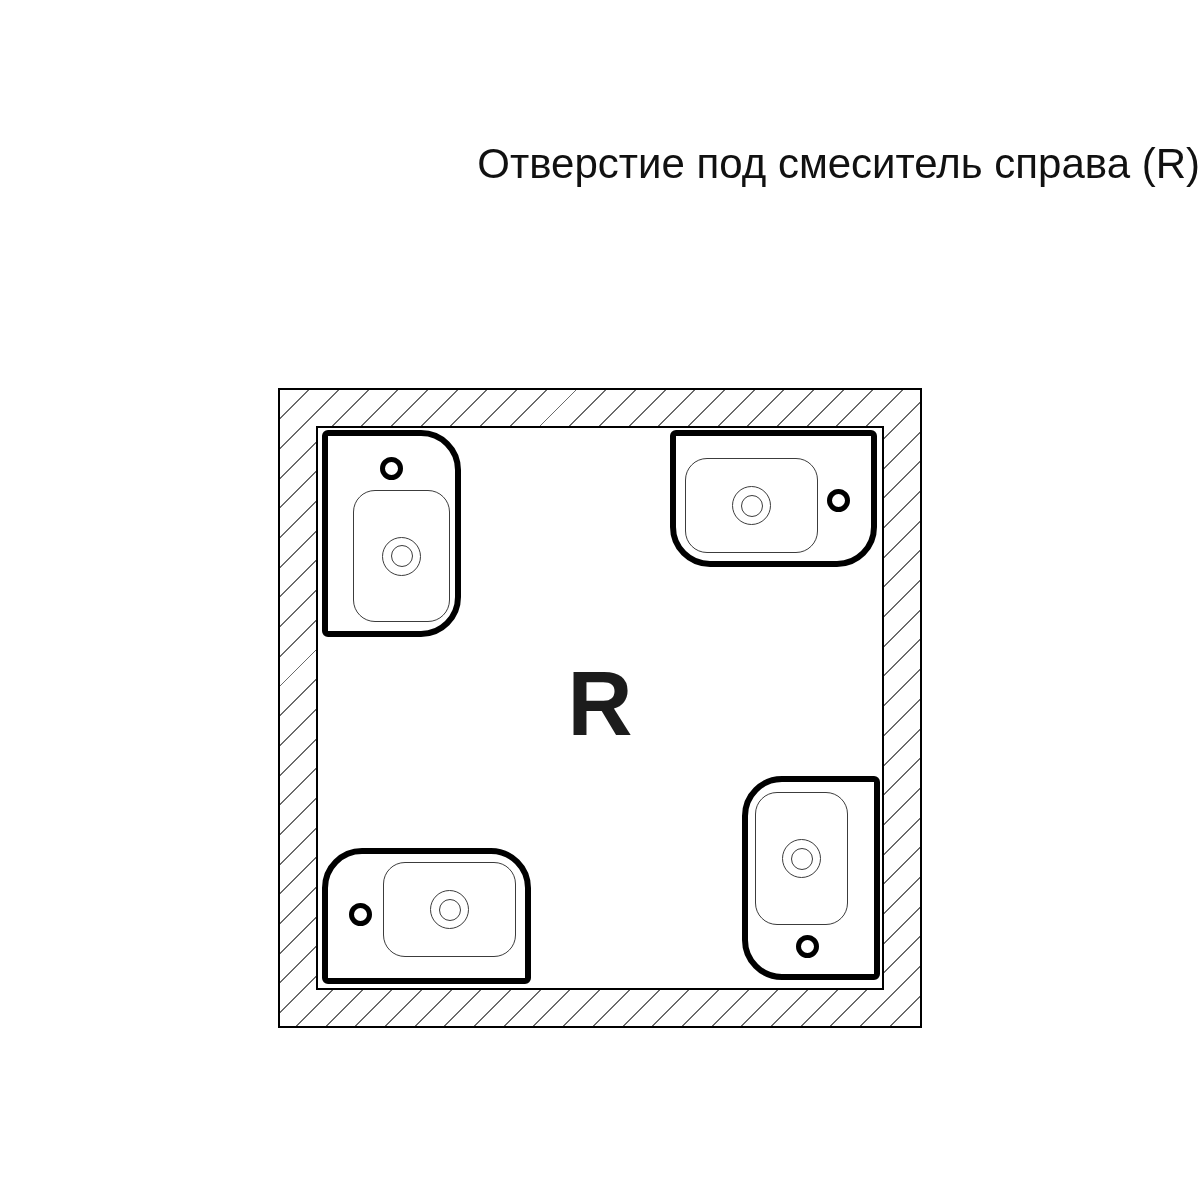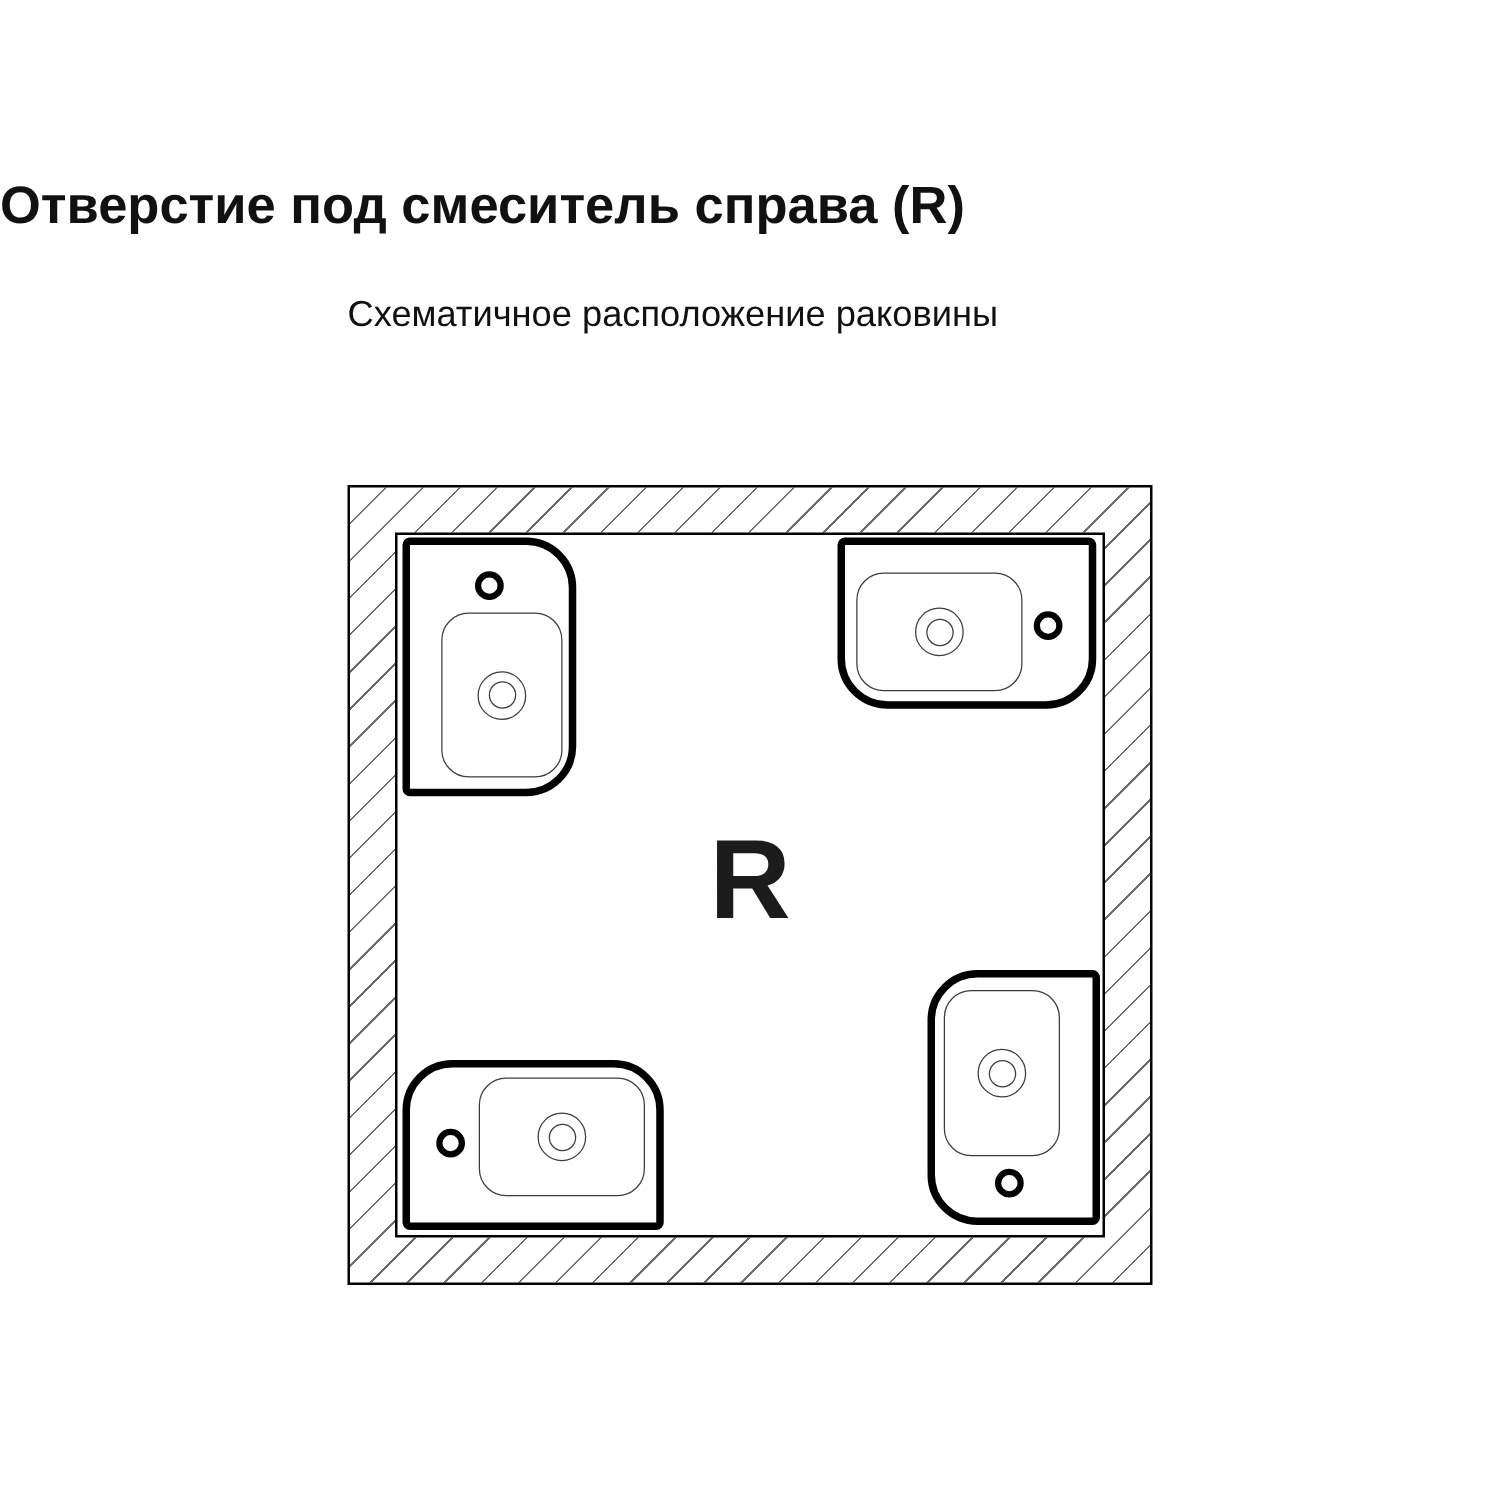--- a/index.html
+++ b/index.html
@@ -17,23 +17,23 @@
     color:var(--text);
     position:relative;
     overflow:hidden;
   }
   .page{position:absolute;inset:0;background:var(--background);}
 
   
   .title{
     position:absolute;
     top:139px;left:0;right:0;
-    text-align:left;
+    text-align:right;
     font-size:42px;
-    font-weight:bold;
+    font-weight:normal;
     line-height:50px;
     letter-spacing:0;
     color:var(--text);
     white-space:nowrap;
   }
   .subtitle{
     position:absolute;
     left:278px;top:234px;
     font-size:29px;
     line-height:37px;
@@ -120,21 +120,20 @@
   .sink-br .faucet{left:48px;top:153px;}
 </style>
 </head>
 <body>
 
 <div class="page">
 
   <div class="title">Отверстие под смеситель справа (R)</div>
 
   <div class="subtitle">
-    <div>Схематичное расположение раковины</div>
   </div>
 
   <div class="plan">
     <div class="room">
 
       <div class="sink sink-tl">
         <div class="faucet"></div>
         <div class="basin">
           <div class="drain">
             <div class="drain-inner"></div>

